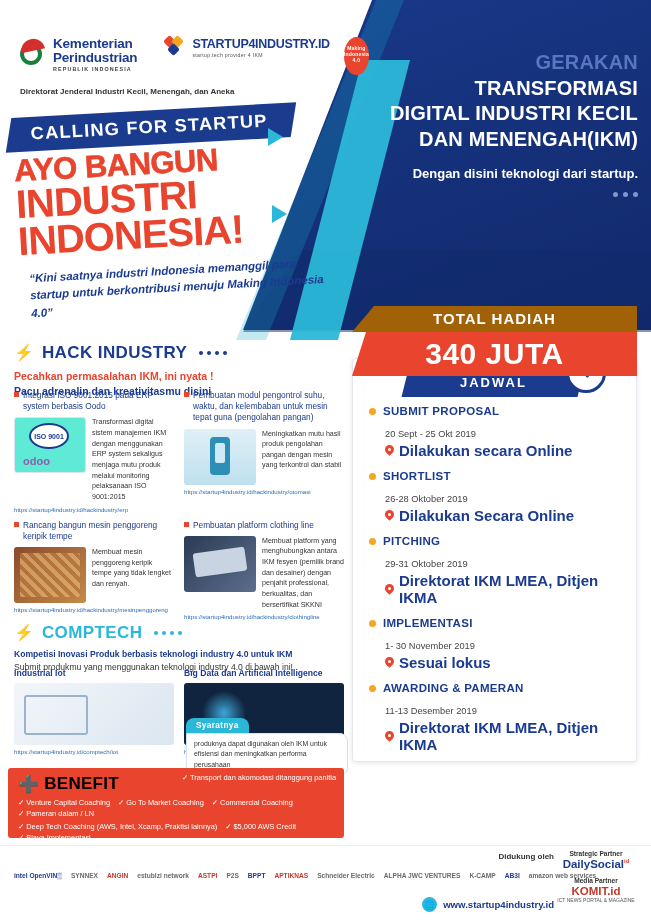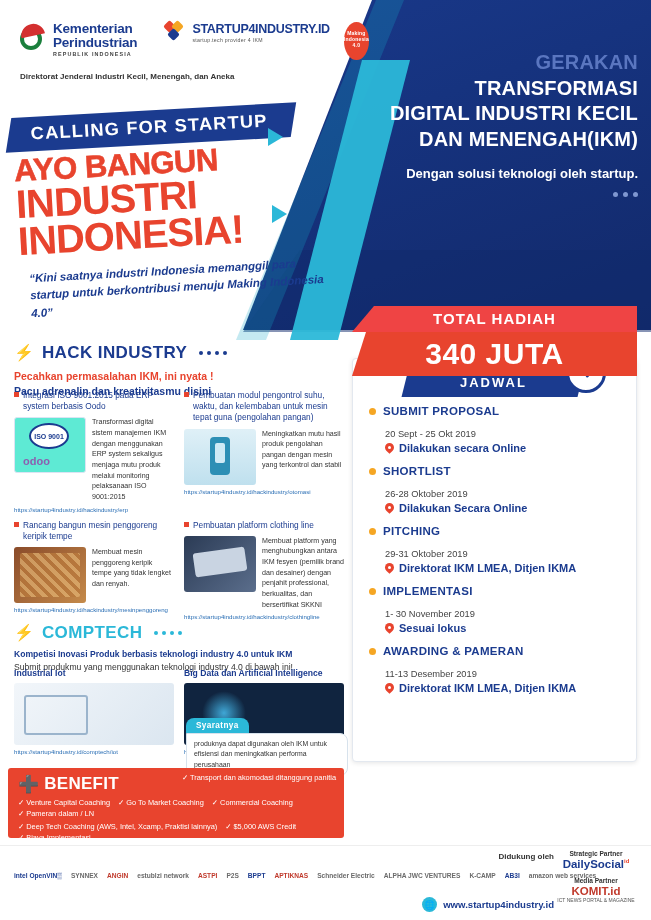--- a/index.html
+++ b/index.html
@@ -32,21 +32,21 @@
     z-index: 2; opacity: .95;
   }
   .cyan-stripe2 {
     position: absolute; top: 0px; left: 236px; width: 170px; height: 340px;
     background: #14a6c9;
     clip-path: polygon(140px 0, 168px 0, 30px 340px, 0 340px);
     z-index: 1; opacity: .25;
   }
 
   
-  .header { position: absolute; top: 0; left: 0; width: 360px; height: 120px; z-index: 5; padding: 22px 0 0 18px; }
+  .header { position: absolute; top: 15px; left: 0; width: 360px; height: 120px; z-index: 5; padding: 22px 0 0 18px; }
   .logo-row { display: flex; align-items: flex-start; gap: 14px; }
   .kemenperin { display: flex; align-items: center; gap: 7px; }
   .kemenperin-mark { width: 28px; height: 30px; position: relative; }
   .kemenperin-mark .gearball { position: absolute; width: 22px; height: 22px; border-radius: 50%;
      border: 4px solid #1a7f3c; left: 2px; top: 4px; }
   .kemenperin-mark .redswoosh { position: absolute; width: 24px; height: 12px; border-radius: 50% 50% 0 0 / 100% 100% 0 0;
      background: #d32f2f; left: 2px; top: 0px; transform: rotate(-12deg); }
   .kemenperin-txt .l1 { font-size: 13.5px; font-weight: bold; color: #1b3b8f; letter-spacing: -.2px; line-height: 1.02; }
   .kemenperin-txt .l2 { font-size: 13.5px; font-weight: bold; color: #1b3b8f; letter-spacing: -.2px; line-height: 1.02; }
   .kemenperin-txt .l3 { font-size: 5.4px; font-weight: bold; color: #444; letter-spacing: 1.1px; margin-top: 1px; }
@@ -86,21 +86,21 @@
   .right-head .h1 { font-size: 20px; font-weight: bold; color: #fff; line-height: 1.28; letter-spacing: .2px; }
   .right-head .h1 .dim { color: #5a76c0; }
   .right-head .sub { font-size: 13px; font-weight: bold; color: #fff; line-height: 1.35; margin-top: 13px; }
   .dots3 { margin: 9px 0 9px auto; display: flex; gap: 5px; justify-content: flex-end; }
   .dots3 i { width: 5px; height: 5px; border-radius: 50%; background: #7f97d0; display: block; }
   .right-head .body { font-size: 9.6px; color: #cdd8f0; line-height: 1.65; margin-top: 2px; }
 
   
   .hadiah-wrap { position: absolute; top: 306px; left: 352px; z-index: 8; }
   .hadiah-orange {
-    width: 285px; height: 26px; background: #ef4444; color: #fff;
+    width: 285px; height: 26px; background: #a16207; color: #fff;
     font-size: 15px; font-weight: bold; letter-spacing: 1px; text-align: center; line-height: 26px;
     clip-path: polygon(22px 0, 285px 0, 285px 26px, 0 26px);
   }
   .hadiah-red {
     width: 285px; height: 44px; background: #e8442e; color: #fff;
     font-size: 30px; font-weight: bold; letter-spacing: .5px; text-align: center; line-height: 44px;
     clip-path: polygon(14px 0, 285px 0, 285px 44px, 0 44px);
   }
 
   
@@ -160,21 +160,21 @@
   .stopwatch .body { position: absolute; left: 4px; top: 10px; width: 40px; height: 40px; border-radius: 50%;
       background: #fff; border: 3px solid #1b3b8f; }
   .stopwatch .body:after { content:''; position:absolute; left:16px; top:8px; width:2.5px; height:13px; background:#1b3b8f;
       transform-origin: bottom center; transform: rotate(35deg); border-radius:2px; }
   .stopwatch .crown { position: absolute; left: 19px; top: 2px; width: 10px; height: 8px; background: #1b3b8f; border-radius: 2px; }
   .jadwal-list { padding: 0 16px; }
   .j-item { margin-bottom: 11px; }
   .j-title { display: flex; align-items: center; gap: 7px; font-size: 11.5px; font-weight: bold; color: #1b3b8f; letter-spacing: .3px; }
   .j-title .dot { width: 7px; height: 7px; border-radius: 50%; background: #f5a623; flex: none; }
   .j-date { font-size: 9.3px; color: #444; margin: 12px 0 0 16px; }
-  .j-loc { display: flex; align-items: center; gap: 5px; margin: 3px 0 0 16px; font-size: 11px; font-weight: bold; color: #1b3b8f; }
+  .j-loc { display: flex; align-items: center; gap: 5px; margin: 3px 0 0 16px; font-size: 15px; font-weight: bold; color: #1b3b8f; }
   .pin { width: 9px; height: 11px; flex: none; position: relative; }
   .pin:before { content:''; position:absolute; left:0; top:0; width:9px; height:9px; border-radius:50% 50% 50% 0;
      transform: rotate(-45deg); background:#e8442e; }
   .pin:after { content:''; position:absolute; left:3px; top:3px; width:3px; height:3px; border-radius:50%; background:#fff; }
 
   
   #comptech { position: absolute; top: 623px; left: 14px; z-index: 7; width: 330px; }
   #comptech .t { color: #2bb8d8; }
   #comptech .dots i { background: #2bb8d8; }
   .comp-sub { font-size: 8.6px; font-weight: bold; color: #1b3b8f; margin-top: 5px; line-height: 1.5; }
@@ -195,21 +195,21 @@
   .syarat-tab { background: #2bb8d8; color: #fff; font-size: 8.2px; font-weight: bold; padding: 3px 10px;
      border-radius: 8px 8px 0 0; display: inline-block; letter-spacing: .4px; }
   .syarat-body { background: #fff; border: 1px solid #d7e2ec; border-radius: 0 8px 8px 8px; padding: 5px 7px;
      font-size: 6.9px; color: #333; line-height: 1.5; }
 
   
   .benefit-block { position: absolute; top: 768px; left: 8px; width: 336px; height: 70px; z-index: 7;
      background: #e8442e; border-radius: 3px; padding: 6px 8px 6px 10px; }
   .benefit-head { display: flex; align-items: center; gap: 5px; }
   .plus-ic { color: #2bb8d8; font-size: 17px; font-weight: bold; line-height: 1; }
-  .benefit-head .t { color: #ffffff; font-size: 17px; font-weight: bold; letter-spacing: .3px; }
+  .benefit-head .t { color: #000000; font-size: 17px; font-weight: bold; letter-spacing: .3px; }
   .ben-line { font-size: 7.4px; color: #fff; margin-top: 4px; display: flex; flex-wrap: wrap; gap: 2px 8px; }
   .ben-top-note { position: absolute; right: 8px; top: 5px; font-size: 7.4px; color: #fff; }
 
   
   .footer { position: absolute; top: 845px; left: 0; width: 651px; height: 75px; background: #fff; z-index: 7;
      border-top: 1px solid #eee; }
   .contact-row { position: absolute; top: 6px; left: 14px; width: 540px; display: flex; align-items: flex-end; gap: 36px; flex-direction: column; }
   .didukung { font-size: 8px; font-weight: bold; color: #333; }
   .cnt { display: flex; align-items: center; gap: 6px; font-size: 9.6px; font-weight: bold; color: #1b3b8f; }
   .ic-circ { width: 15px; height: 15px; border-radius: 50%; background: #2bb8d8; color: #fff; font-size: 9px;
@@ -282,21 +282,21 @@
   </div>
   <div class="hero-quote">“Kini saatnya industri Indonesia memanggil para startup untuk berkontribusi menuju Making Indonesia 4.0”</div>
 
   <div class="right-head">
     <div class="h1">
       <span class="dim">GERAKAN</span>
       <span>TRANSFORMASI</span>
     </div>
     <div class="h1">DIGITAL INDUSTRI KECIL</div>
     <div class="h1">DAN MENENGAH(IKM)</div>
-    <div class="sub">Dengan solusi teknologi oleh startup.</div>
+    <div class="sub">Dengan disini teknologi dari startup.</div>
     <div class="dots3">
         <i></i>
         <i></i>
         <i></i>
       </div>
   </div>
 
   <div class="hadiah-wrap">
     <div class="hadiah-orange">TOTAL HADIAH</div>
     <div class="hadiah-red">340 JUTA</div>

